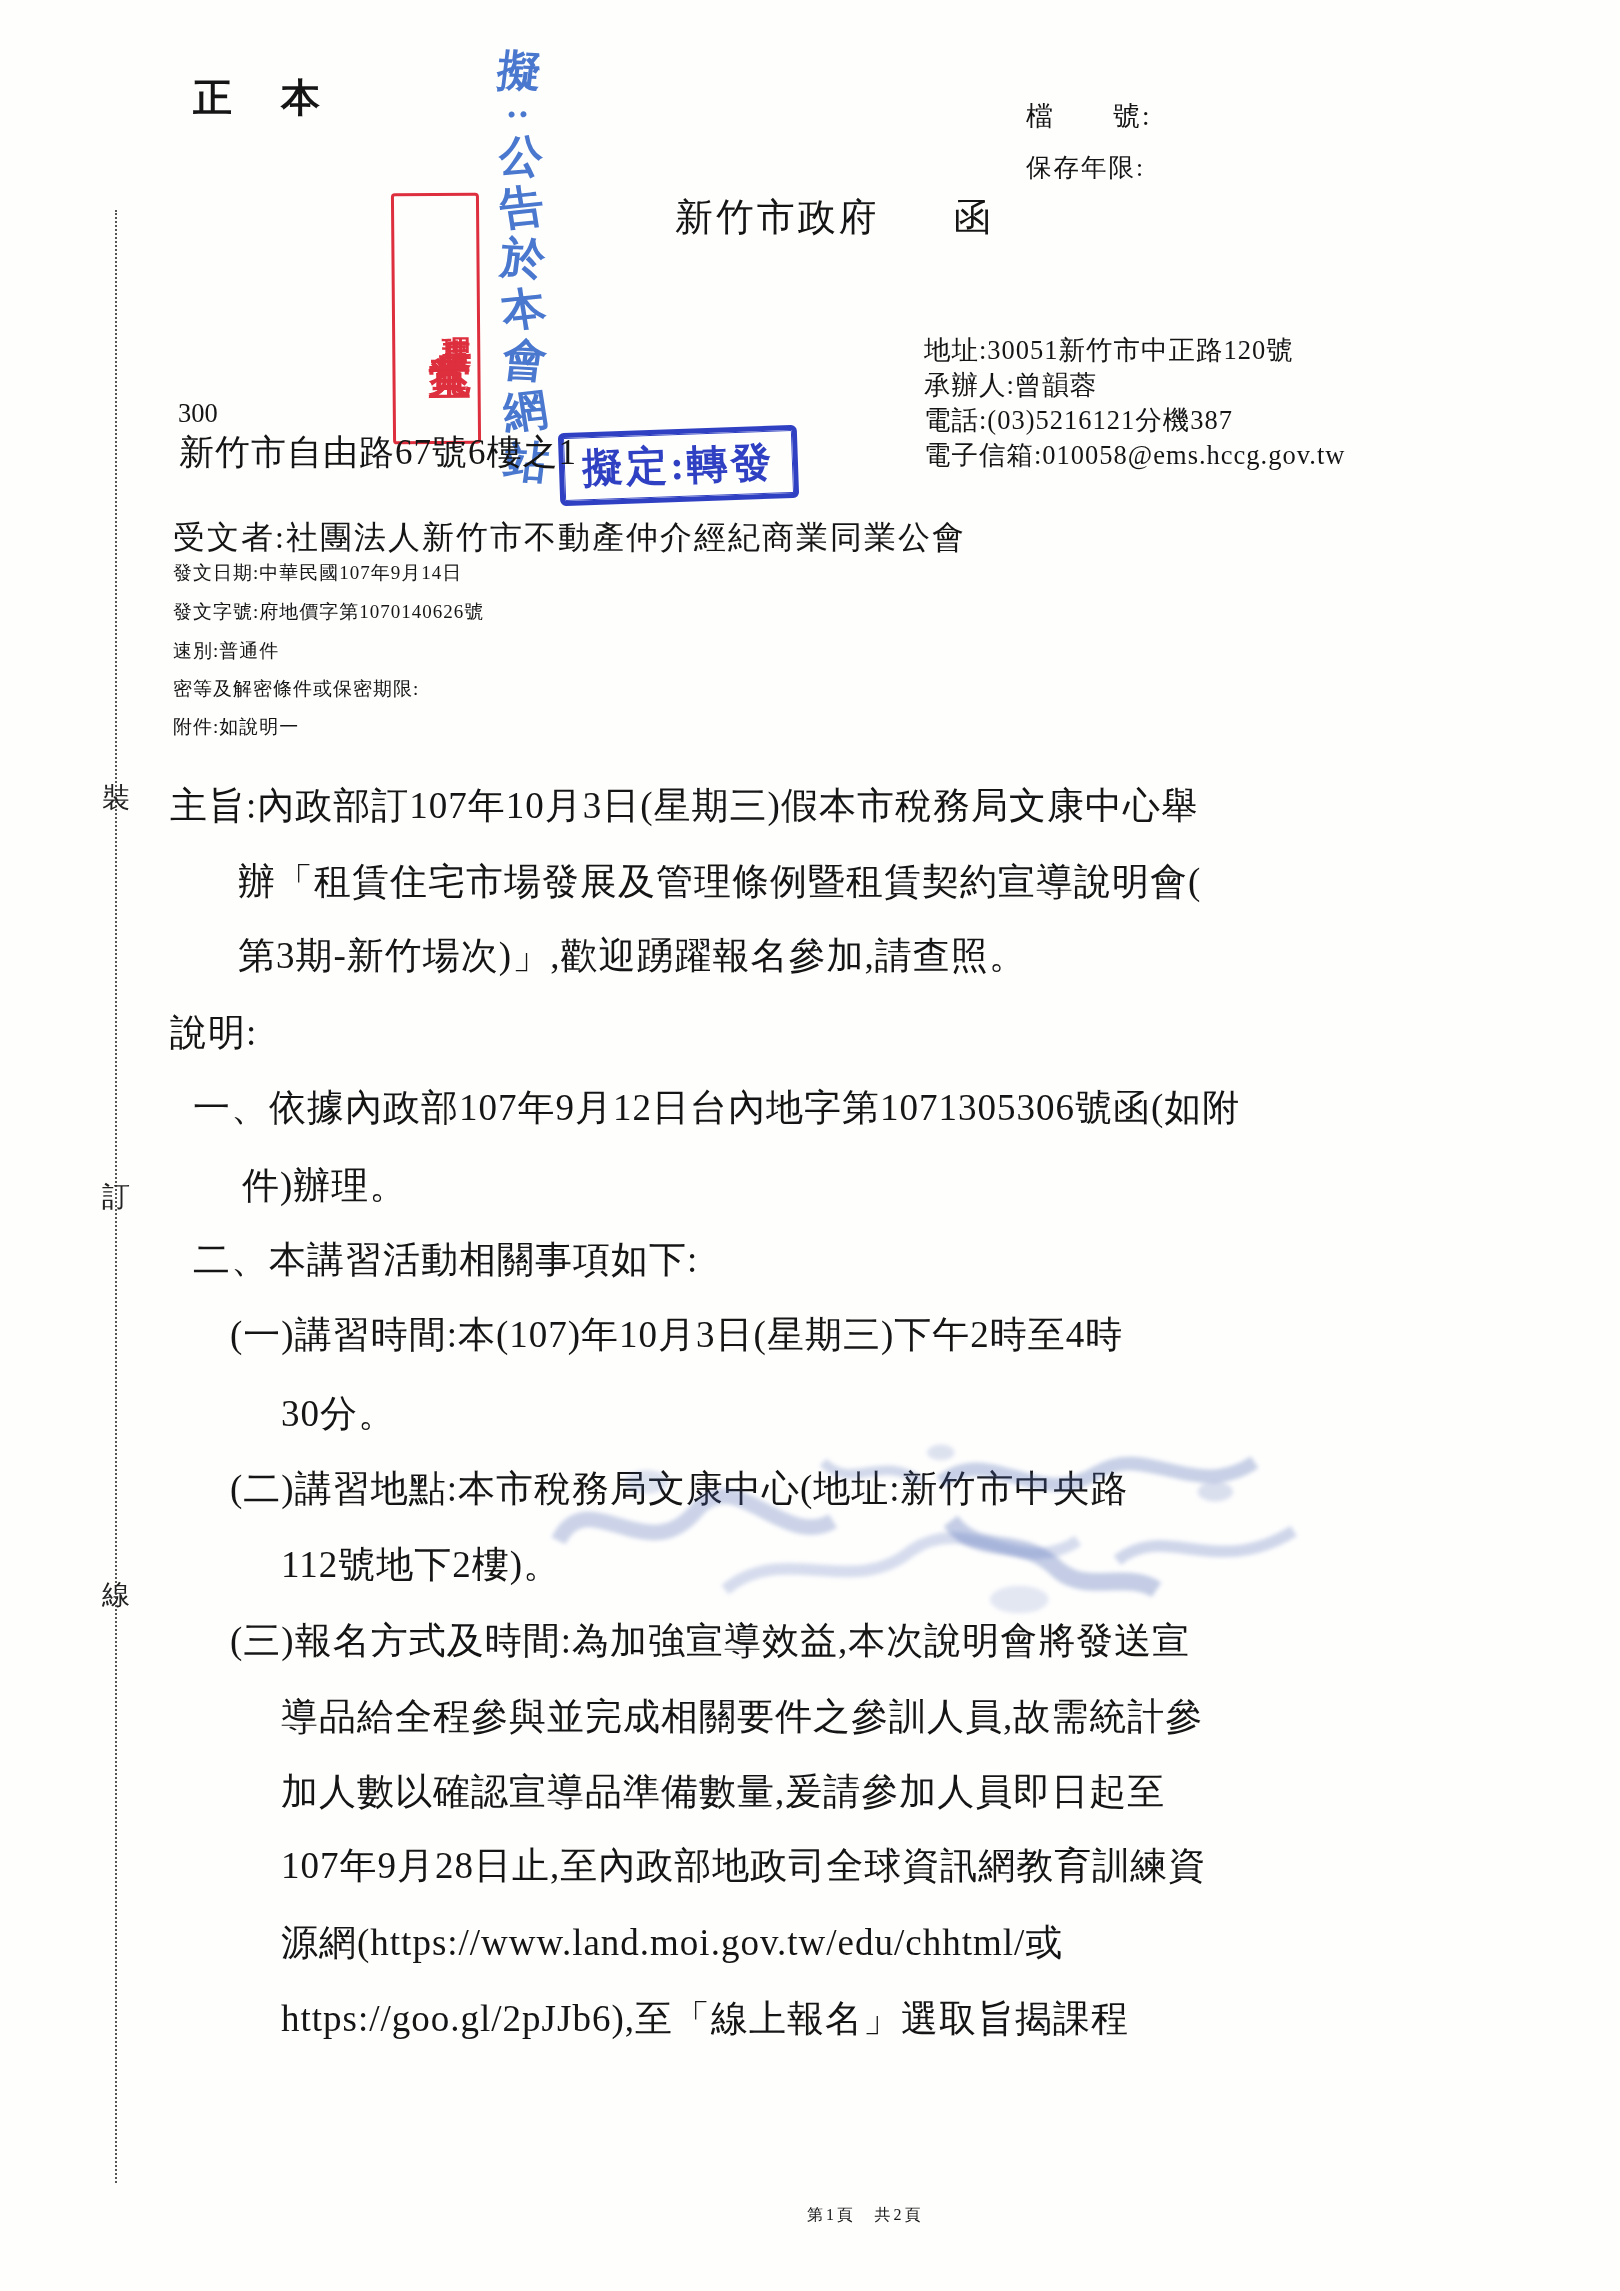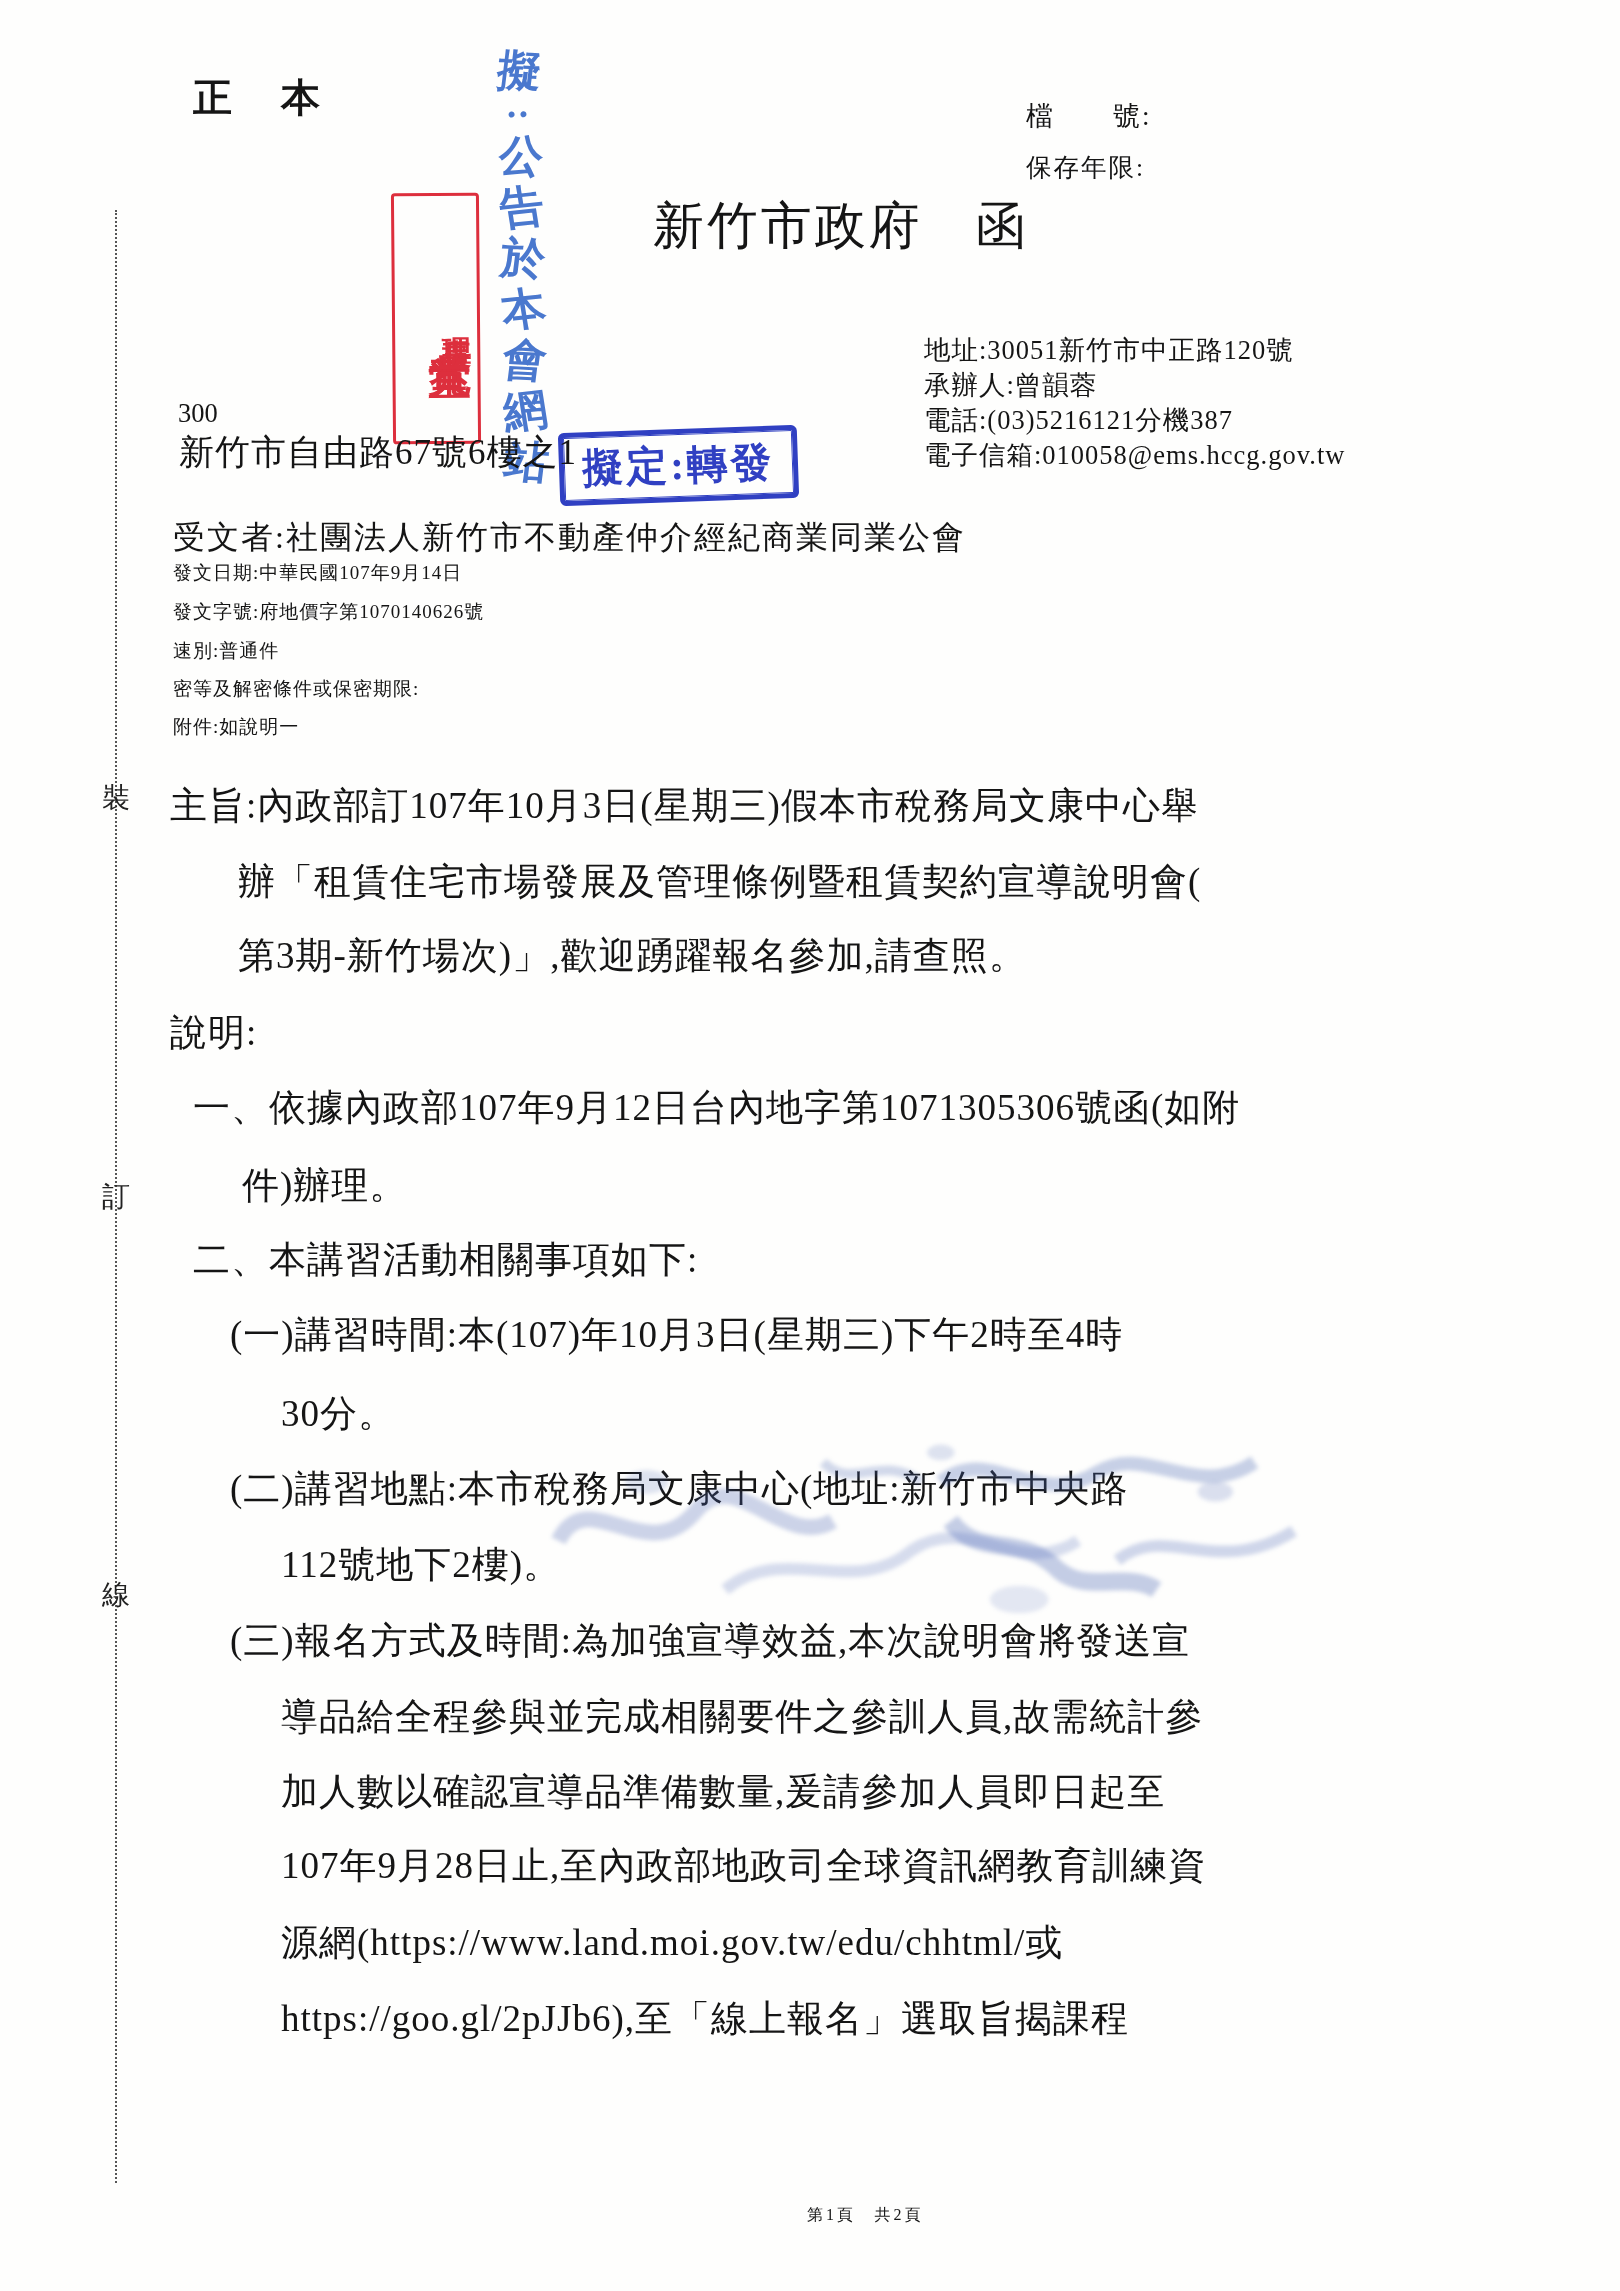--- a/index.html
+++ b/index.html
@@ -5,21 +5,21 @@
   html,body{margin:0;padding:0;background:#e8e8e6;}
   .page{position:relative;width:1620px;height:2292px;margin:0 auto;background:#fefefdf5;
         background-color:#fefefd;font-family:"Liberation Serif","DejaVu Serif",serif;
         color:#151515;overflow:hidden;}
   .abs{position:absolute;white-space:nowrap;}
 
   
   .copy-type{left:193px;top:71px;font-size:39px;font-weight:600;letter-spacing:49px;}
   .file-label{left:1026px;top:98px;font-size:27px;letter-spacing:2px;}
   .retention-label{left:1026px;top:150px;font-size:25.5px;letter-spacing:2px;}
-  .doc-title{left:653px;top:192px;font-size:51px;display:flex;gap:53px;letter-spacing:2.9px;}
+  .doc-title{left:675px;top:192px;font-size:38px;display:flex;gap:74px;letter-spacing:2.9px;}
 
   
   .hw-note{left:492px;top:49px;width:61px;display:flex;flex-direction:column;align-items:center;
            gap:4.9px;color:#4171cc;font-size:44px;font-weight:600;transform:rotate(-1deg);opacity:.95;}
   .hw-note span{display:block;line-height:1.05;}
   .hw-note span:nth-child(odd){transform:rotate(4deg) skewX(-4deg);}
   .hw-note span:nth-child(even){transform:rotate(-5deg) skewX(3deg);}
   .hw-note .hw-colon{font-size:37px;height:29px;line-height:25.5px;transform:rotate(90deg) !important;}
 
   

